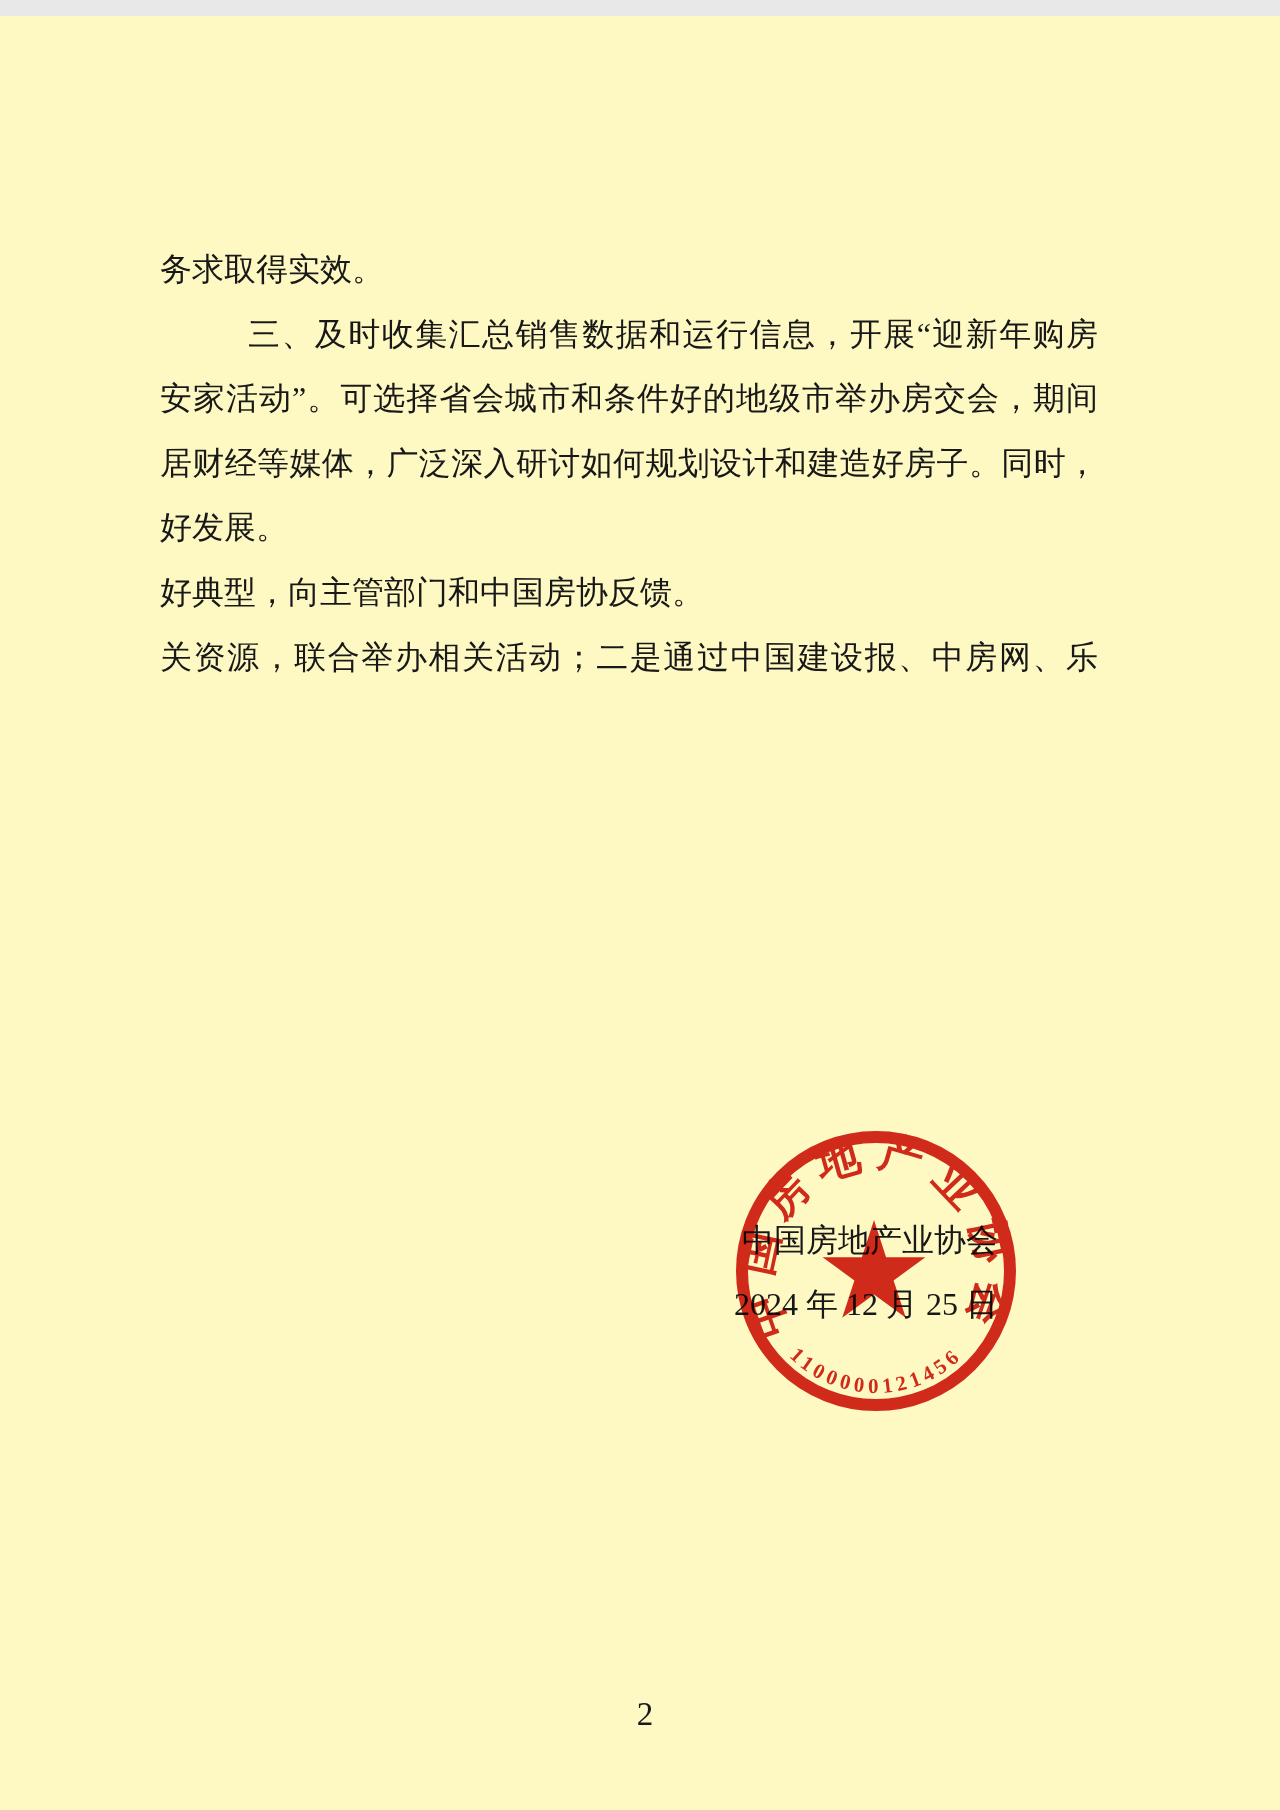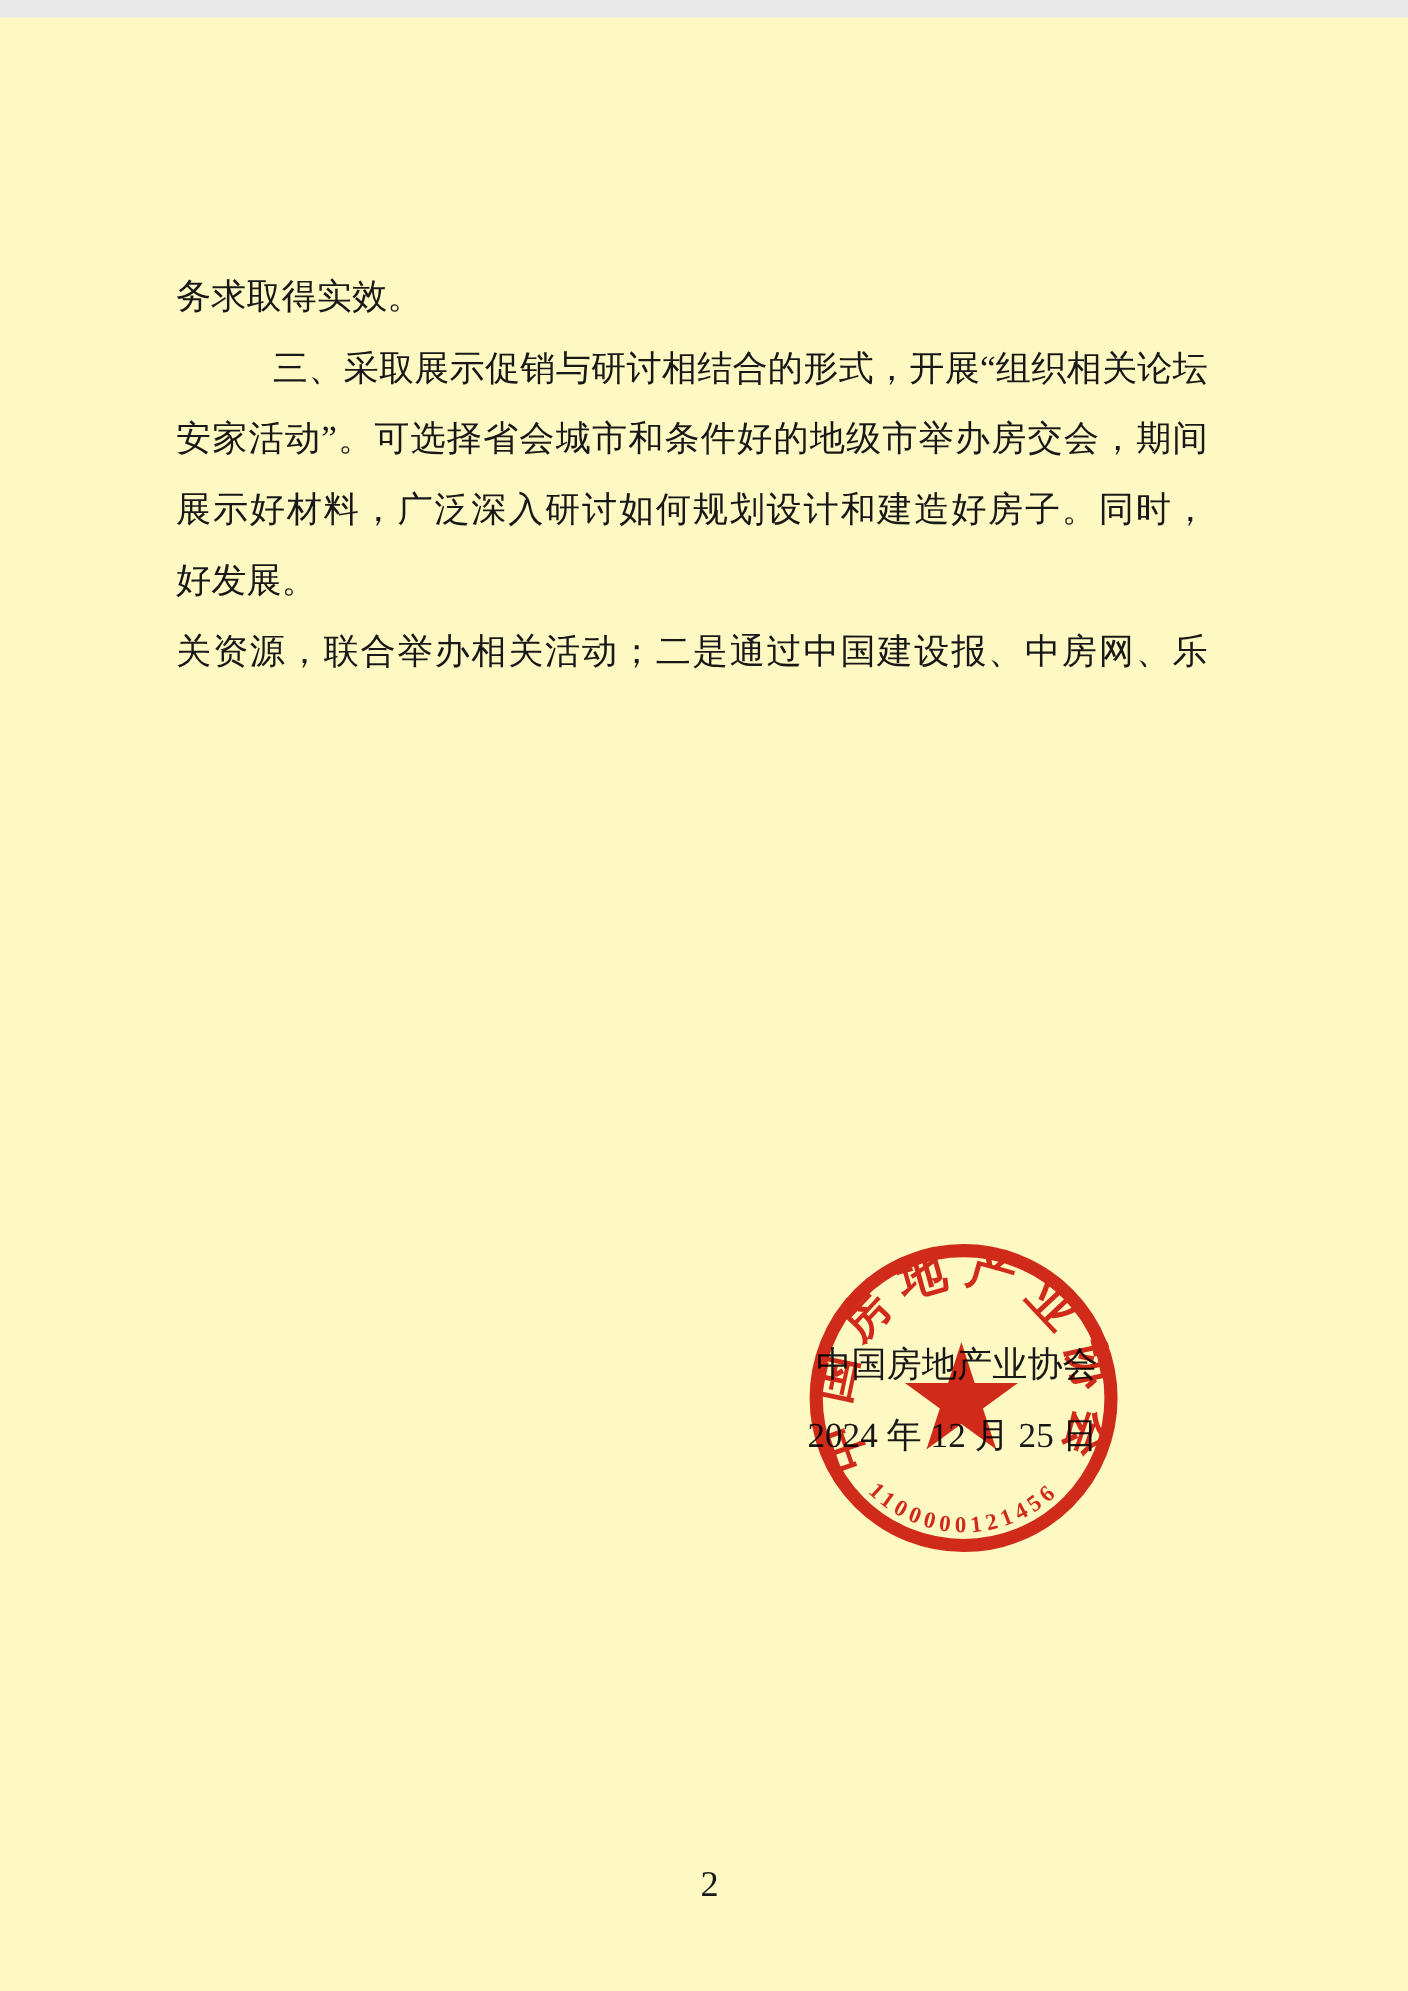--- a/index.html
+++ b/index.html
@@ -83,24 +83,25 @@
     font-size: 33px;
   }
 </style>
 </head>
 <body>
 
 <div class="page">
 
   <div class="doc-body" id="docBody">
       <div class="text-line nj">务求取得实效。</div>
-      <div class="text-line ind">三、采取展示促销与研讨相结合的形式，开展“组织相关论坛</div>
+      <div class="text-line ind">三、及时收集汇总销售数据和运行信息，开展“迎新年购房</div>
       <div class="text-line">安家活动”。可选择省会城市和条件好的地级市举办房交会，期间</div>
-      <div class="text-line">展示好材料，广泛深入研讨如何规划设计和建造好房子。同时，</div>
+      <div class="text-line">居财经等媒体，广泛深入研讨如何规划设计和建造好房子。同时，</div>
       <div class="text-line nj">好发展。</div>
+      <div class="text-line nj">好典型，向主管部门和中国房协反馈。</div>
       <div class="text-line">关资源，联合举办相关活动；二是通过中国建设报、中房网、乐</div>
     </div>
 
   <div class="sig-org">中国房地产业协会</div>
 
   <div class="sig-date">2024 年 12 月 25 日</div>
 
   <svg class="seal" viewBox="725 1095 310 318" xmlns="http://www.w3.org/2000/svg">
     <defs>
       <path id="arcTop" d="M 791.6,1314.1 A 103,103 0 1 1 960.4,1314.1" fill="none"></path>

